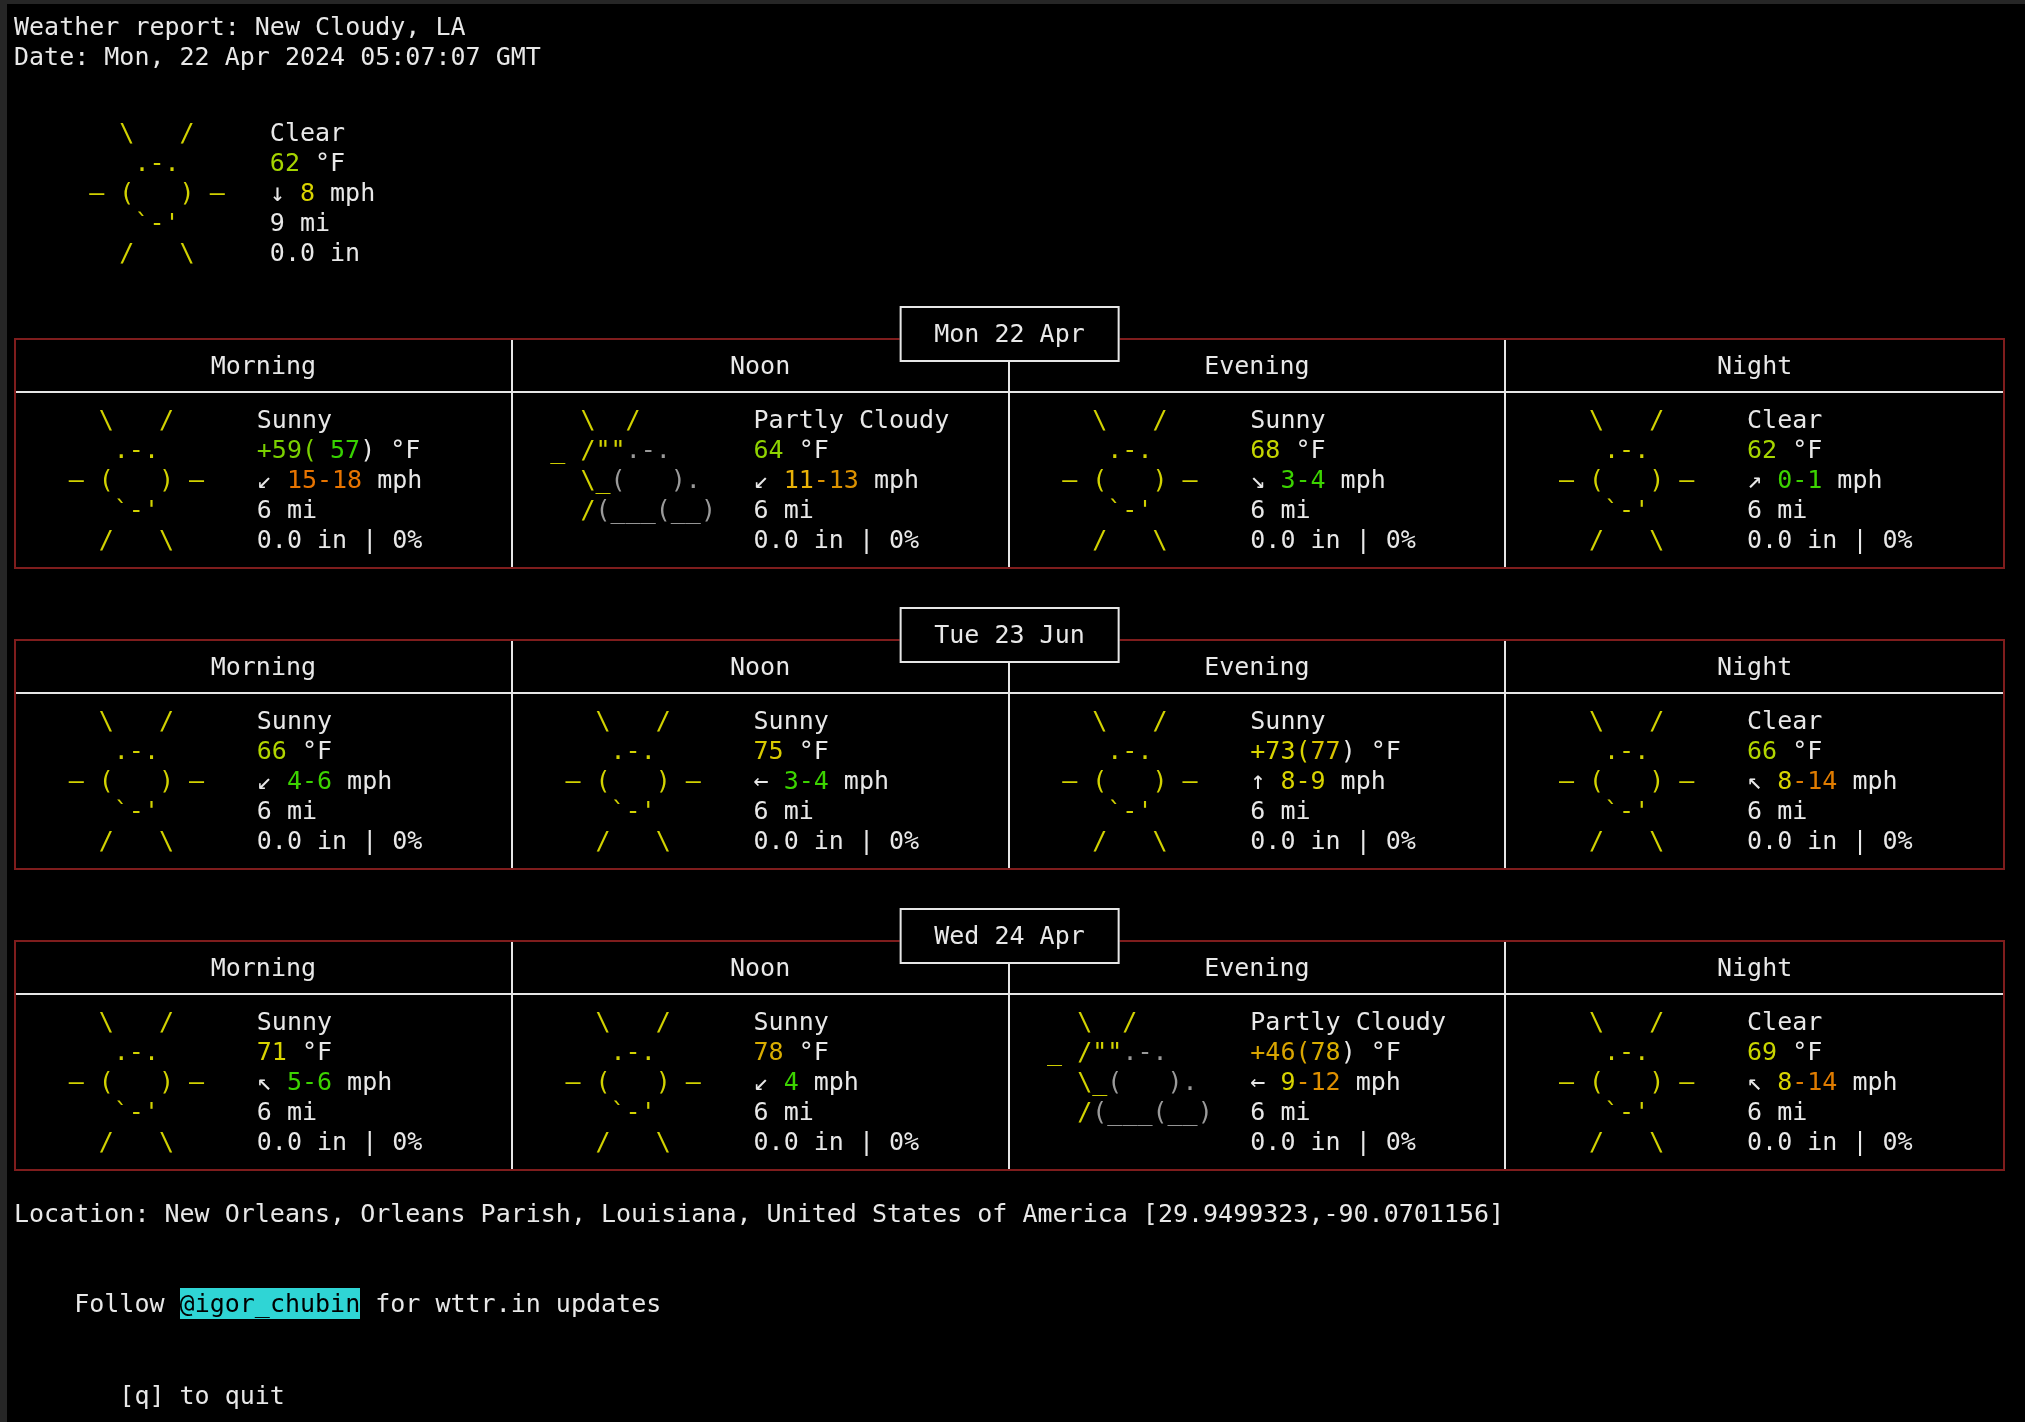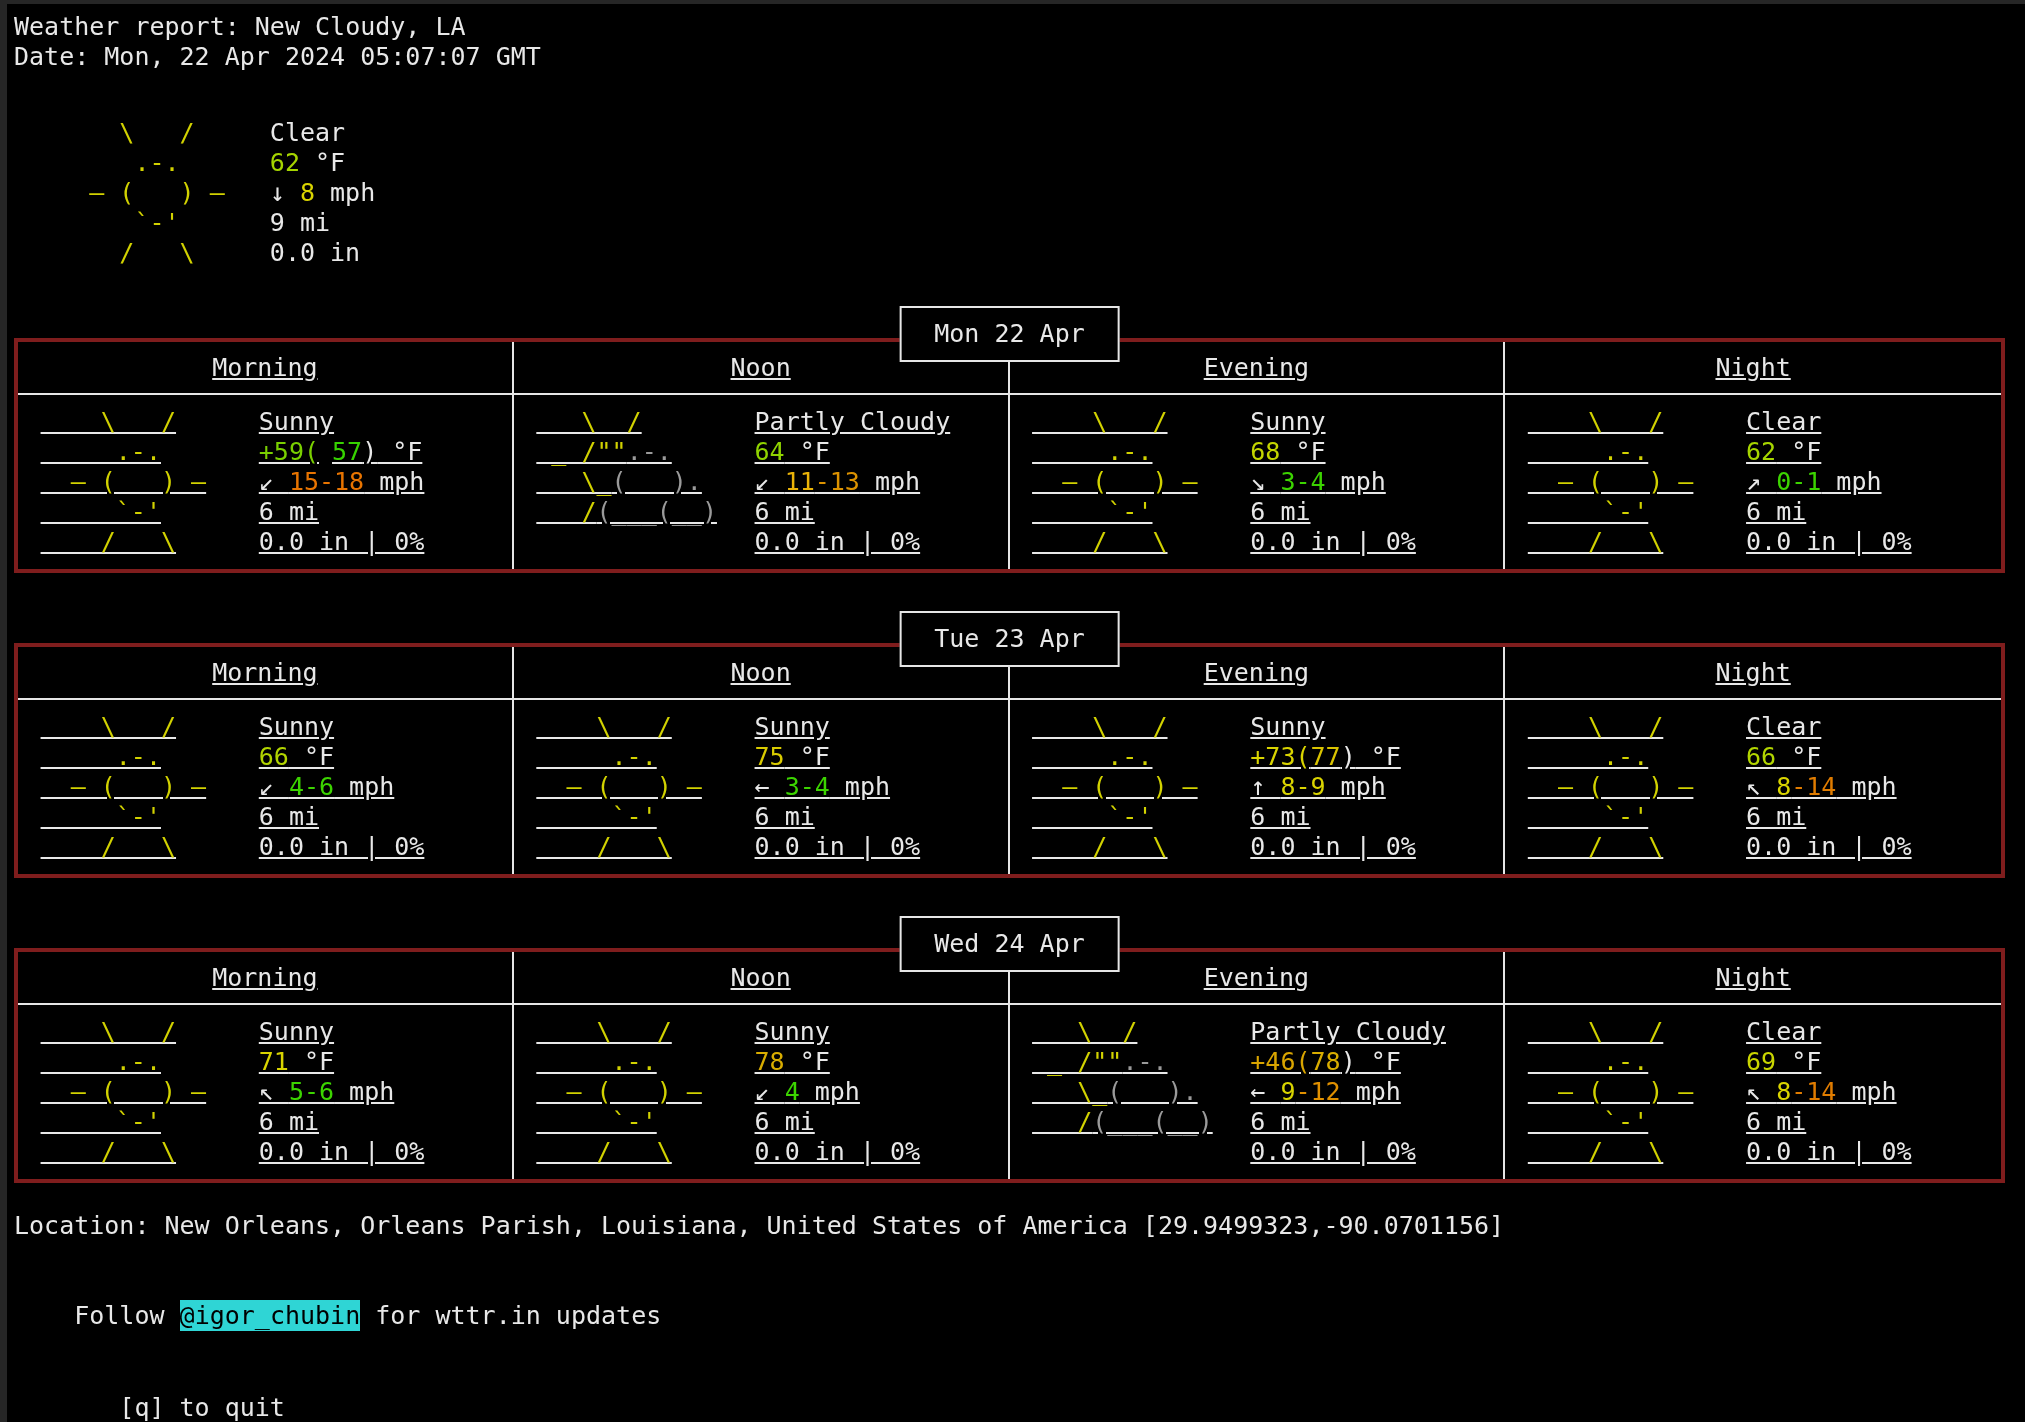--- a/index.html
+++ b/index.html
@@ -16,21 +16,21 @@
   .content { position:relative; padding:12px 20px 0 14px; }
   pre { margin:0; font:inherit; white-space:pre; }
   .line { white-space:pre; }
 
   
   .current { display:flex; margin-top:46px; margin-left:3ch; }
   .current .art { width:14ch; flex:none; }
 
   
   .day { position:relative; margin-top:70px; }
-  .day .grid { border:4px solid #7f1d1d; background:#000;text-decoration:underline; }
+  .day .grid { border:2px solid #7f1d1d; background:#000; }
   .hdr-row { display:grid; grid-template-columns:repeat(4,1fr); border-bottom:2px solid #e6e6e6; }
   .hdr { text-align:center; height:51px; line-height:51px; border-right:2px solid #e6e6e6; }
   .hdr:last-child { border-right:none; }
   .body-row { display:grid; grid-template-columns:repeat(4,1fr); }
   .cell { border-right:2px solid #e6e6e6; padding:12px 0 12px 1.5ch; display:flex; }
   .cell:last-child { border-right:none; }
   .cell .art { width:14.5ch; flex:none; }
   .info div { white-space:pre; }
 
   .datebox {
@@ -134,21 +134,21 @@
                 <div><span style="color: rgb(166, 213, 0);">62</span><span style="color: rgb(232, 232, 232);"> °F</span></div>
                 <div><span style="color: rgb(232, 232, 232);">↗ </span><span style="color: rgb(60, 212, 0);">0-1</span><span style="color: rgb(232, 232, 232);"> mph</span></div>
                 <div>6 mi</div>
                 <div>0.0 in | 0%</div>
               </div>
             </div>
           </div>
         </div>
       </section>
       <section class="day">
-        <div class="datebox">Tue 23 Apr</div>
+        <div class="datebox">Tue 23 Jun</div>
         <div class="grid">
           <div class="hdr-row">
             <div class="hdr">Morning</div>
             <div class="hdr">Noon</div>
             <div class="hdr">Evening</div>
             <div class="hdr">Night</div>
           </div>
           <div class="body-row">
             <div class="cell">
               <pre class="art"><span style="color: rgb(210, 210, 0);">    \   /</span>

